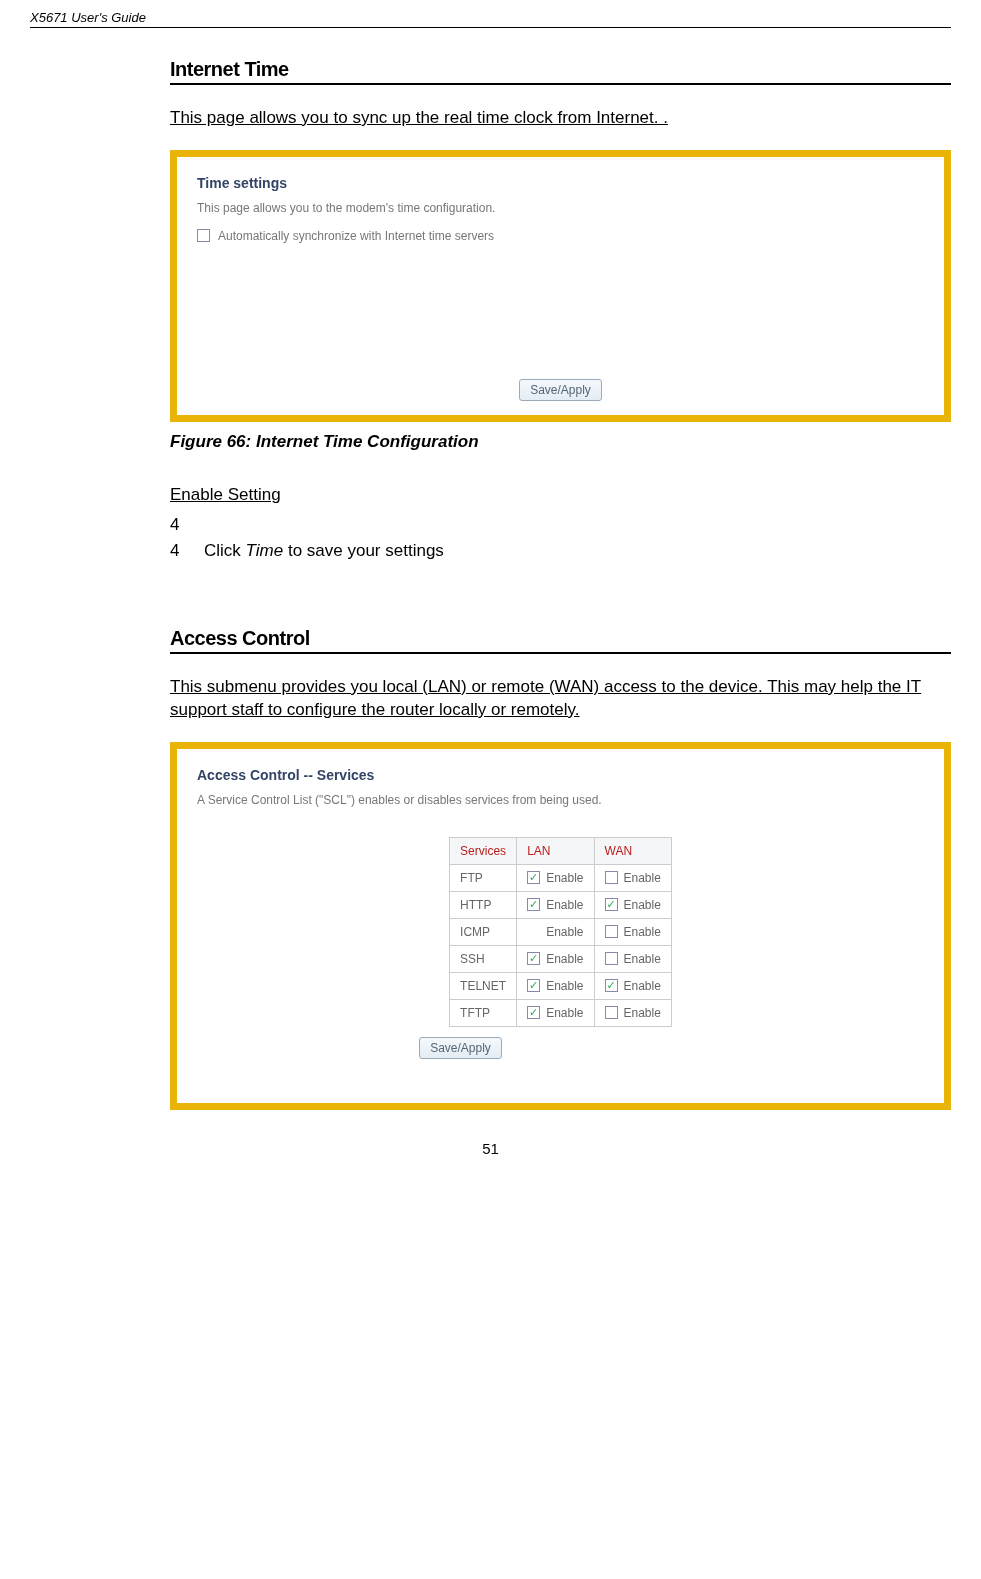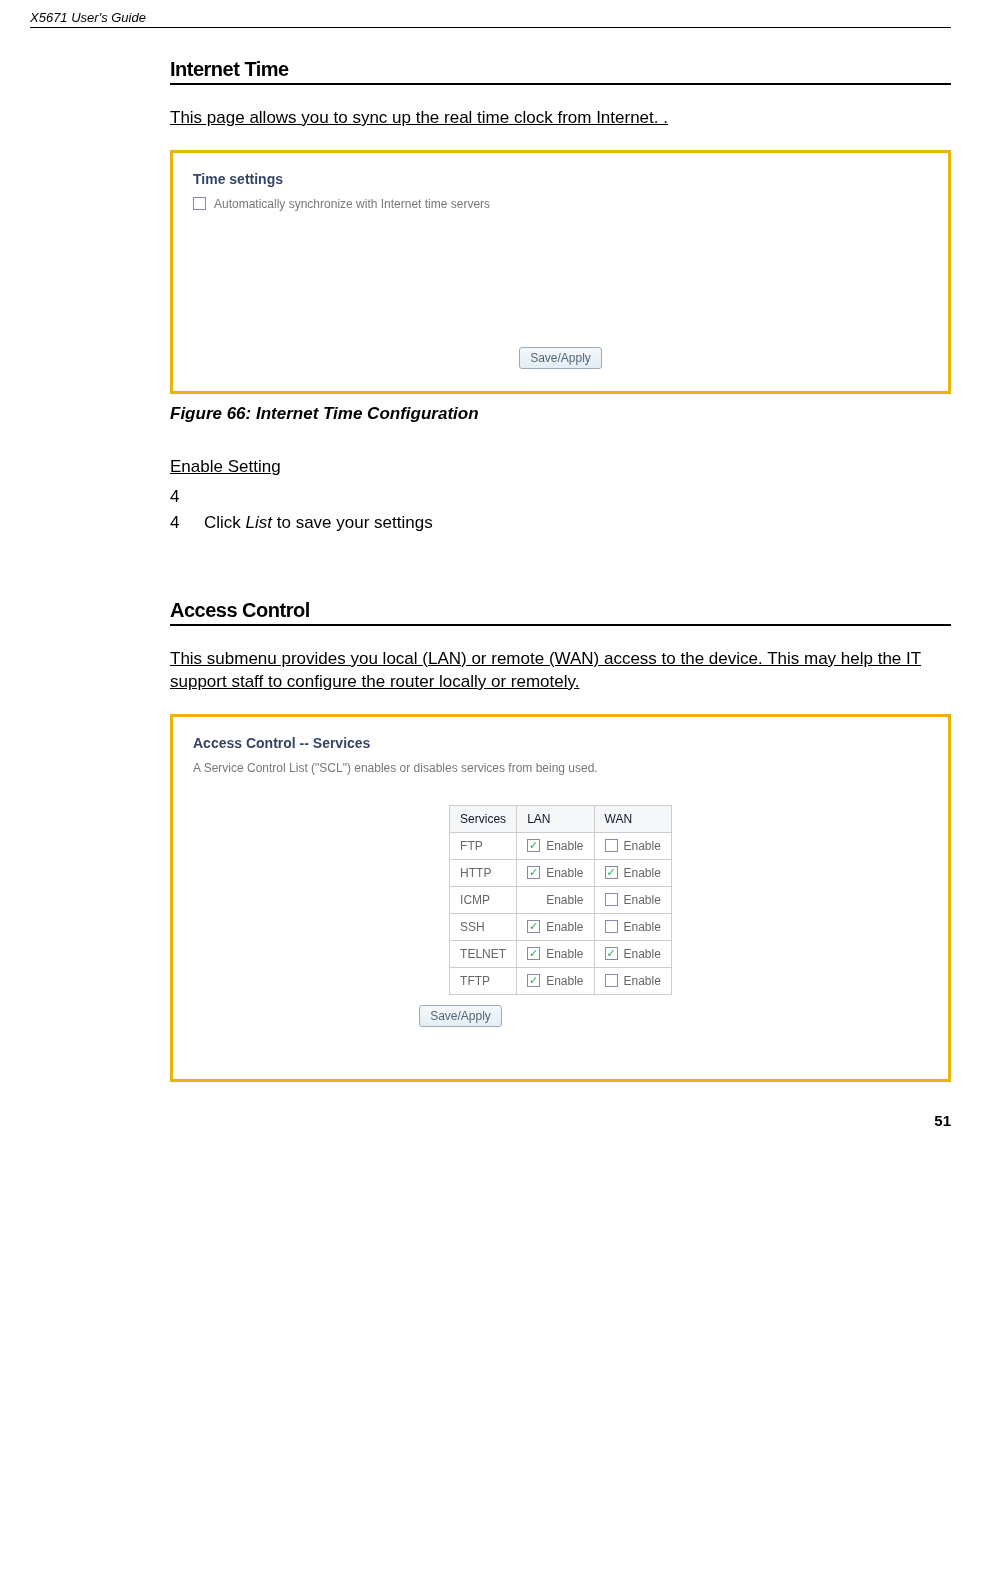--- a/index.html
+++ b/index.html
@@ -32,22 +32,22 @@
     margin-bottom: 22px;
     letter-spacing: -0.5px;
   }
   .body-text {
     font-size: 17px;
     margin-bottom: 20px;
     line-height: 1.35;
     text-decoration: underline;
   }
   .figure-block {
-    border: 3px solid #eab308;
-    padding: 18px 20px 22px 20px;
+    border: 7px solid #eab308;
+    padding: 18px 20px 14px 20px;
     margin: 10px 0 0 0;
     background: #fff;
     font-family: Verdana, Arial, sans-serif;
     color: #555;
     font-size: 12px;
     position: relative;
   }
   .fig-title {
     color: #346;
     font-weight: bold;
@@ -122,64 +122,65 @@
     color: #666;
   }
   table.svc th, table.svc td {
     border: 1px solid #ccc;
     padding: 6px 10px;
     text-align: left;
     font-weight: normal;
   }
   table.svc th {
     background: #f4f6f8;
-    color: #0f172a;
+    color: #b91c1c;
   }
   .cell-inner { display: flex; align-items: flex-start; gap: 6px; }
   .page-num {
-    text-align: right;
-    font-weight: bold;
+    text-align: center;
+    font-weight: normal;
     font-size: 15px;
     margin-top: 30px;
   }
   .gap-large { height: 60px; }
 </style>
 </head>
 <body>
 
 <div class="header-bar">X5671 User's Guide</div>
 
 <div class="content">
 
   <div class="section-title">Internet Time</div>
   <div class="body-text">This page allows you to sync up the real time clock from Internet. .</div>
 
   <div class="figure-block">
     <div class="fig-title">Time settings</div>
+    <div class="fig-desc">This page allows you to the modem's time configuration.</div>
     <div class="checkbox-row">
       <span class="faux-checkbox"></span>
       <span>Automatically synchronize with Internet time servers</span>
     </div>
     <div class="fig-spacer"></div>
     <div class="btn-row">
       <span class="save-btn">Save/Apply</span>
     </div>
   </div>
 
   <div class="caption">Figure 66: Internet Time Configuration</div>
 
   <div class="body-text" style="margin-bottom:8px;">Enable Setting</div>
 
   <div id="steps1">
       <div class="list-item">
         <span class="list-num">4</span>
       </div>
       <div class="list-item">
         <span class="list-num">4</span>
-        <span>Click <em>List</em> to save your settings</span>
+        <span>Click <em>Time</em> to save your settings</span>
       </div>
     </div>
 
   <div class="gap-large"></div>
 
   <div class="section-title">Access Control</div>
   <div class="body-text">This submenu provides you local (LAN) or remote (WAN) access to the device. This may help the IT support staff to configure the router locally or remotely.</div>
 
 
   <div class="figure-block">

